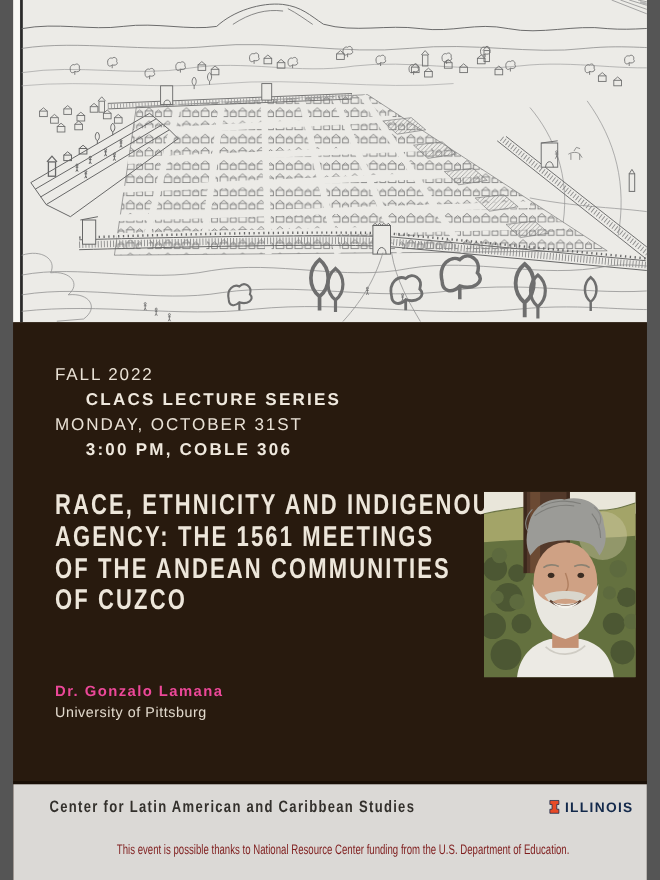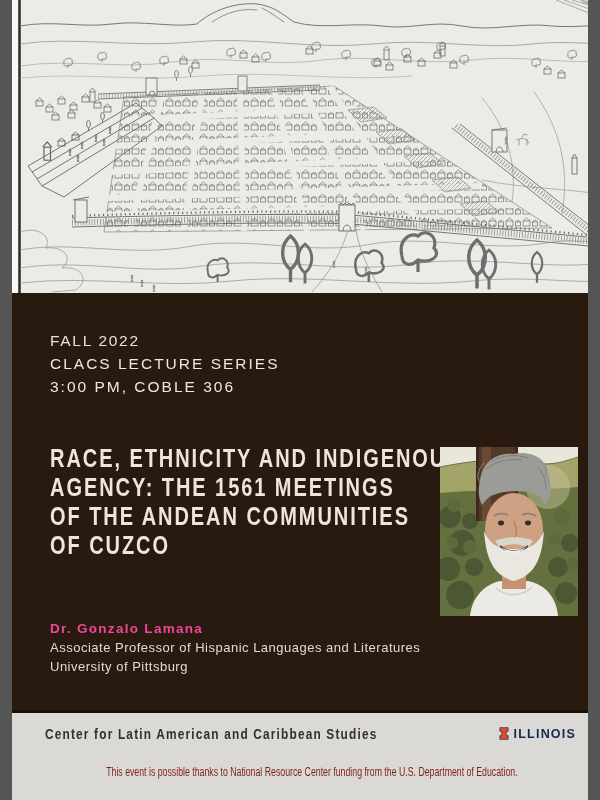--- a/index.html
+++ b/index.html
@@ -9,21 +9,21 @@
   }
   
   .hero{position:relative;width:600px;height:293px;background:#ecebe7;}
   .hero svg{display:block;width:600px;height:293px;}
   
   .main{
     position:relative;width:600px;height:420px;background:#281a0e;
     border-bottom:3px solid #190f07;box-sizing:border-box;color:#ece4d9;
   }
   .meta{position:absolute;left:38px;top:36px;font-size:15.5px;line-height:23px;letter-spacing:1.7px;color:#e9e1d5;}
-  .meta .bold{font-weight:normal;letter-spacing:2px;color:#efe8dd;}
+  .meta .bold{font-weight:bold;letter-spacing:2px;color:#efe8dd;margin-left:28px;}
   .title{position:absolute;left:38px;top:151px;margin:0;font-size:26px;font-weight:bold;line-height:29px;color:#ede6da;}
   .title .tline{display:block;transform:scaleX(.77);transform-origin:left center;letter-spacing:2.5px;white-space:nowrap;}
   .photo{position:absolute;left:428px;top:154px;width:138px;height:169px;overflow:hidden;}
   .photo svg{display:block;width:138px;height:169px;}
   .speaker{position:absolute;left:38px;top:326px;font-size:13px;line-height:19px;letter-spacing:.5px;color:#e2dacd;}
   .speaker .name{font-size:13.5px;font-weight:bold;letter-spacing:1.3px;color:#ec4899;}
   
   .footer{position:relative;width:600px;height:87px;background:#dbd9d6;}
   .footer-top{display:flex;justify-content:space-between;align-items:center;padding:11px 36px 0 33px;height:19px;}
   .center-name{font-size:15px;font-weight:bold;color:#33302c;white-space:nowrap;}
@@ -240,20 +240,21 @@
           <use href="#fig" x="354" y="268"></use>
       </g>
     </svg>
   </div>
 
   <div class="main">
 
     <div class="meta">
       <div>FALL 2022</div>
       <div class="bold">CLACS LECTURE SERIES</div>
+      <div>MONDAY, OCTOBER 31ST</div>
       <div class="bold">3:00 PM, COBLE 306</div>
     </div>
 
     <h1 class="title">
       <span class="tline">RACE, ETHNICITY AND INDIGENOUS</span>
       <span class="tline">AGENCY: THE 1561 MEETINGS</span>
       <span class="tline">OF THE ANDEAN COMMUNITIES</span>
       <span class="tline">OF CUZCO</span>
     </h1>
 
@@ -309,21 +310,20 @@
           <path d="M44,84 C46,110 52,128 74,134 C96,128 102,110 104,84 C98,98 90,102 74,102 C58,102 50,98 44,84 Z" fill="#e9e7e0"></path>
           <path d="M55,94 C64,89 84,89 93,94 L88,101 C80,96 68,96 60,101 Z" fill="#d9d6cc"></path>
           <path d="M60,99 C68,106 80,106 88,99" stroke="#5d4233" stroke-width="2" fill="none"></path>
           <path d="M62,100 C69,105 79,105 86,100 C80,108 68,108 62,100 Z" fill="#f4f2ec"></path>
         </g>
       </svg>
     </div>
 
     <div class="speaker">
       <div class="name">Dr. Gonzalo Lamana</div>
-      <div>Associate Professor of Hispanic Languages and Literatures</div>
       <div>University of Pittsburg</div>
     </div>
   </div>
 
   <div class="footer">
     <div class="footer-top">
       <div class="center-name">
         <span class="sq">Center for Latin American and Caribbean Studies</span>
       </div>
       <div class="illinois">

